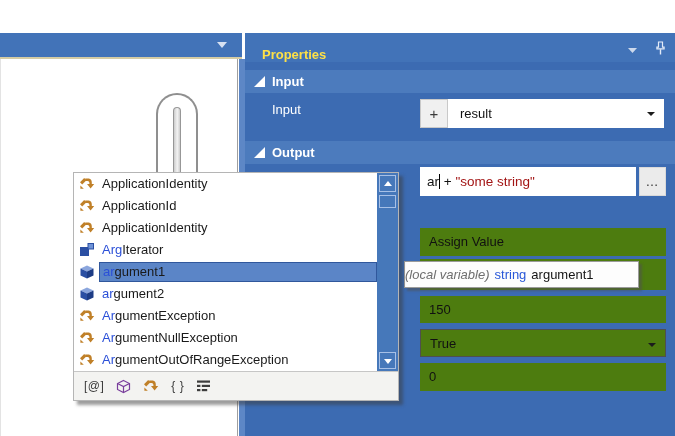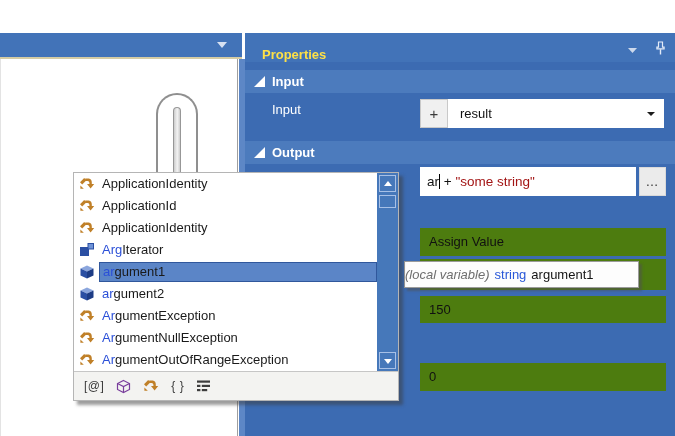--- a/index.html
+++ b/index.html
@@ -135,20 +135,24 @@
     </span>
     <span class="sec-label">Output</span>
   </div>
 
   <div class="expr"><span>ar</span><span class="caret"></span><span> + </span><span class="str">"some string"</span></div>
   <button class="dots">…</button>
 
   <div class="field f-assign">Assign Value</div>
   <div class="field f-behind"></div>
   <div class="field f-150">150</div>
+  <div class="field f-true">
+    <span>True</span>
+    <span class="darr"></span>
+  </div>
   <div class="field f-0">0</div>
 
   <div class="tooltip">
     <span class="tt-kind">(local variable)</span><span class="tt-type">string</span><span class="tt-name">argument1</span>
   </div>
 </div>
 
 <div class="popup">
   <div class="list" id="ci-list">
       <div class="ci-row">

